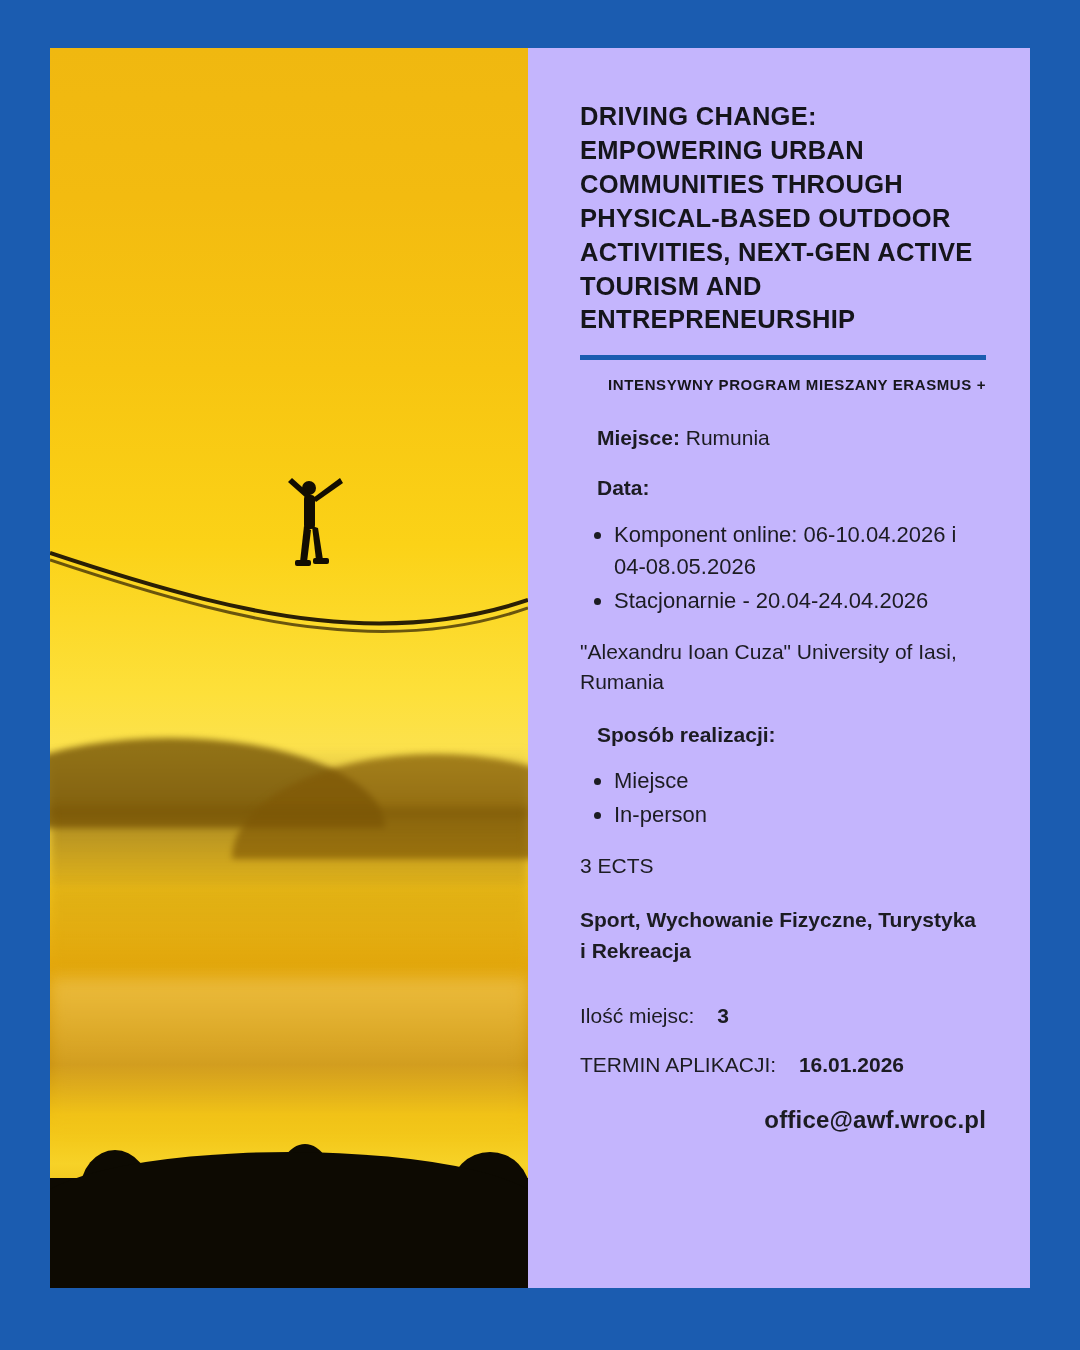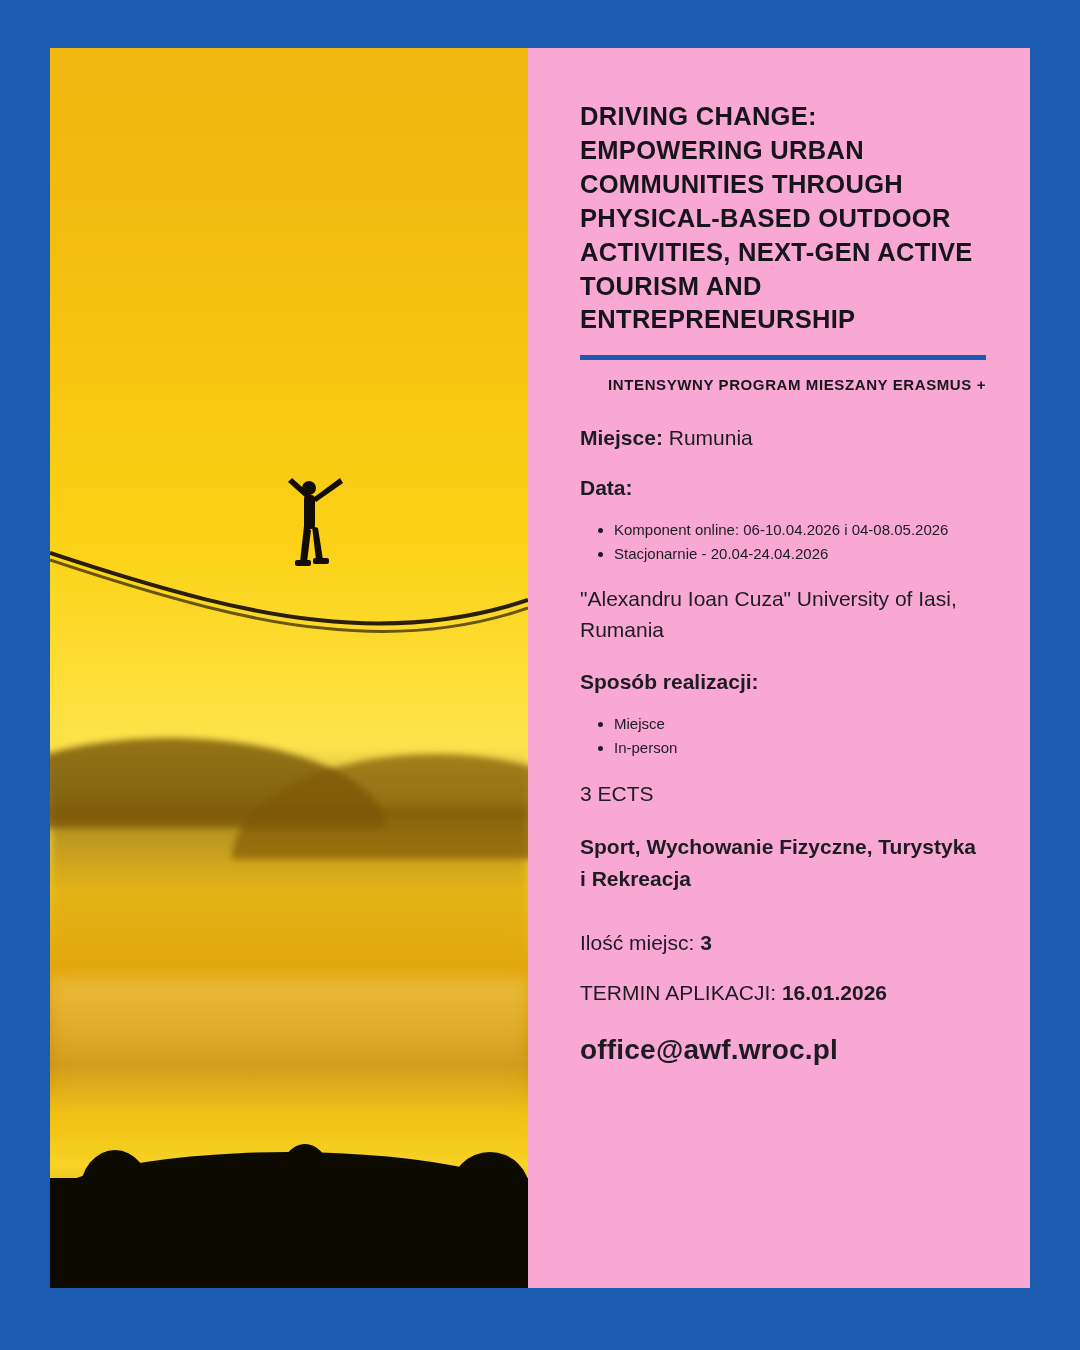--- a/index.html
+++ b/index.html
@@ -12,21 +12,21 @@
     background: #1b5cb0;
     font-family: "Liberation Sans", sans-serif;
     overflow: hidden;
   }
   .poster {
     position: absolute;
     left: 50px;
     top: 48px;
     width: 980px;
     height: 1240px;
-    background: #f9a8d4;
+    background: #c4b5fd;
     display: flex;
     overflow: hidden;
   }
 
   
   .photo {
     position: relative;
     width: 478px;
     height: 100%;
     overflow: hidden;
@@ -149,43 +149,43 @@
     letter-spacing: 0.6px;
     text-align: right;
     margin: 0 0 30px 0;
     color: #16161c;
   }
   .row {
     font-size: 21px;
     line-height: 1.42;
     margin: 0 0 20px 0;
   }
-  .row b { font-weight: bold; }
+  .row b { font-weight: bold; margin-left: 17px; }
   ul.list {
     margin: 16px 0 20px 0;
     padding-left: 34px;
-    font-size: 15px;
+    font-size: 22px;
     line-height: 1.45;
   }
   ul.list li { margin-bottom: 2px; }
   .block {
     font-size: 21px;
     line-height: 1.45;
     margin: 0 0 22px 0;
   }
   .bold-block {
     font-size: 21px;
     font-weight: bold;
     line-height: 1.5;
     margin: 0 0 34px 0;
   }
   .email {
-    font-size: 28px;
-    font-weight: bold;
-    text-align: left;
+    font-size: 24px;
+    font-weight: bold;
+    text-align: right;
     margin-top: 26px;
     letter-spacing: 0.2px;
   }
   .tight { margin-bottom: 4px; }
 </style>
 </head>
 <body>
 
 <div class="poster">
 

